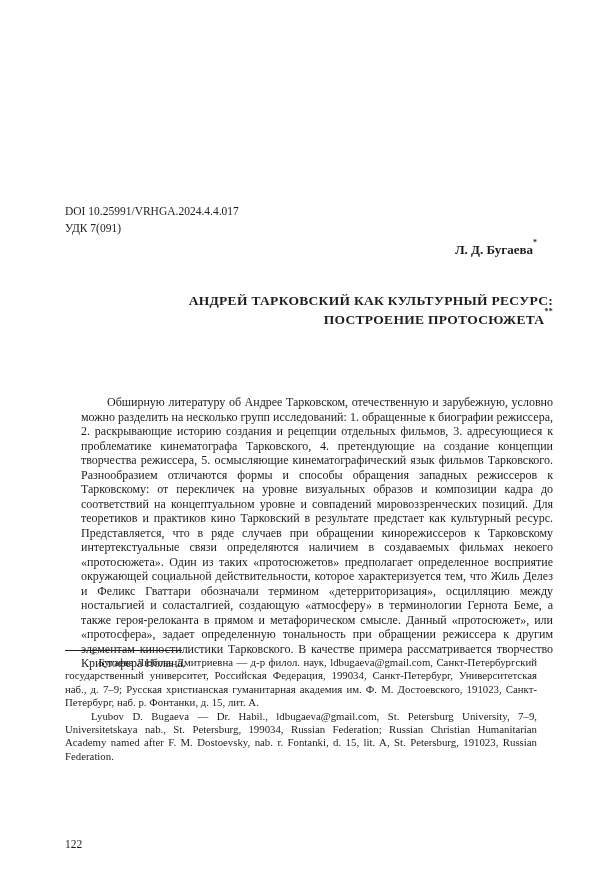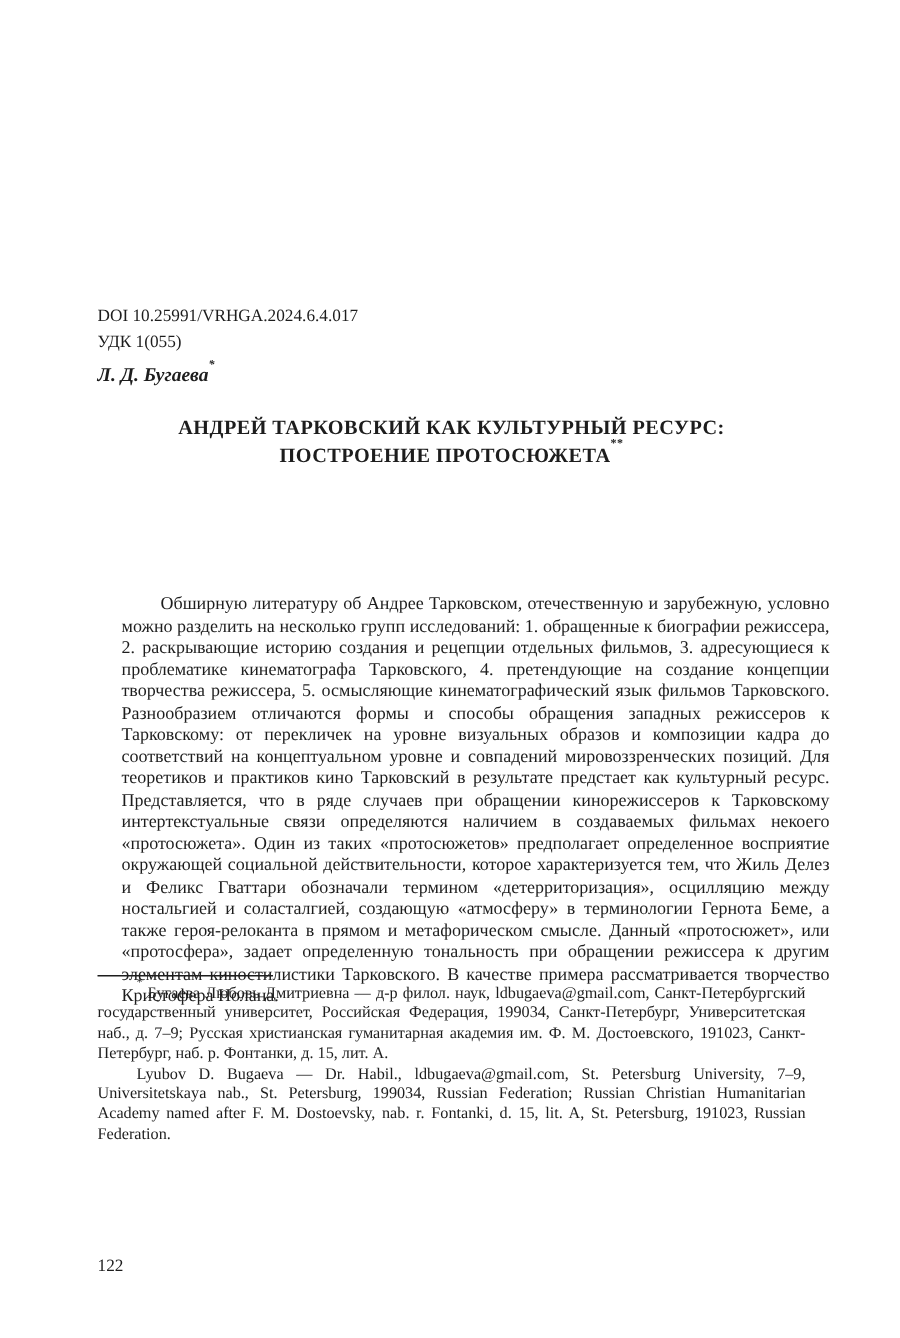--- a/index.html
+++ b/index.html
@@ -23,36 +23,35 @@
     width: 472px;
     font-size: 11.5px;
     line-height: 17px;
     text-align: left;
   }
   .author-line {
     position: absolute;
     left: 65px;
     top: 242px;
     width: 472px;
-    text-align: left;
+    text-align: right;
     font-size: 13px;
     font-weight: bold;
-    font-style: italic;
   }
   .title-block {
     position: absolute;
     left: 65px;
     top: 276px;
     width: 472px;
-    text-align: center;
+    text-align: right;
     font-size: 13.5px;
     font-weight: bold;
     line-height: 18.5px;
     letter-spacing: 0.3px;
-    margin: 0;
+    margin: 16px;
   }
   .abstract {
     position: absolute;
     left: 65px;
     top: 379px;
     width: 472px;
     font-size: 12px;
     line-height: 14.5px;
     text-align: justify;
     text-indent: 26px;
@@ -93,22 +92,22 @@
     top: 838px;
     font-size: 11.5px;
   }
 </style>
 </head>
 <body>
 
 <div class="page">
 
   <div class="meta">
-    <div>DOI 10.25991/VRHGA.2024.6.4.017</div>
-    <div>УДК 1(055)</div>
+    <div>DOI 10.25991/VRHGA.2024.4.4.017</div>
+    <div>УДК 7(091)</div>
   </div>
 
   <div class="author-line"><span>Л. Д. Бугаева</span><sup class="marker">*</sup></div>
 
   <h1 class="title-block"><span>АНДРЕЙ ТАРКОВСКИЙ КАК КУЛЬТУРНЫЙ РЕСУРС:</span><br><span>ПОСТРОЕНИЕ ПРОТОСЮЖЕТА</span><sup class="marker">**</sup></h1>
 
   <p class="abstract">Обширную литературу об Андрее Тарковском, отечественную и зарубежную, условно можно разделить на несколько групп исследований: 1. обращенные к биографии режиссера, 2. раскрывающие историю создания и рецепции отдельных фильмов, 3. адресующиеся к проблематике кинематографа Тарковского, 4. претендующие на создание концепции творчества режиссера, 5. осмысляющие кинематографический язык фильмов Тарковского. Разнообразием отличаются формы и способы обращения западных режиссеров к Тарковскому: от перекличек на уровне визуальных образов и композиции кадра до соответствий на концептуальном уровне и совпадений мировоззренческих позиций. Для теоретиков и практиков кино Тарковский в результате предстает как культурный ресурс. Представляется, что в ряде случаев при обращении кинорежиссеров к Тарковскому интертекстуальные связи определяются наличием в создаваемых фильмах некоего «протосюжета». Один из таких «протосюжетов» предполагает определенное восприятие окружающей социальной действительности, которое характеризуется тем, что Жиль Делез и Феликс Гваттари обозначали термином «детерриторизация», осцилляцию между ностальгией и соласталгией, создающую «атмосферу» в терминологии Гернота Беме, а также героя-релоканта в прямом и метафорическом смысле. Данный «протосюжет», или «протосфера», задает определенную тональность при обращении режиссера к другим элементам киностилистики Тарковского. В качестве примера рассматривается творчество Кристофера Нолана.</p>
 
   <div class="footnotes">
     <div class="fn-rule"></div>

